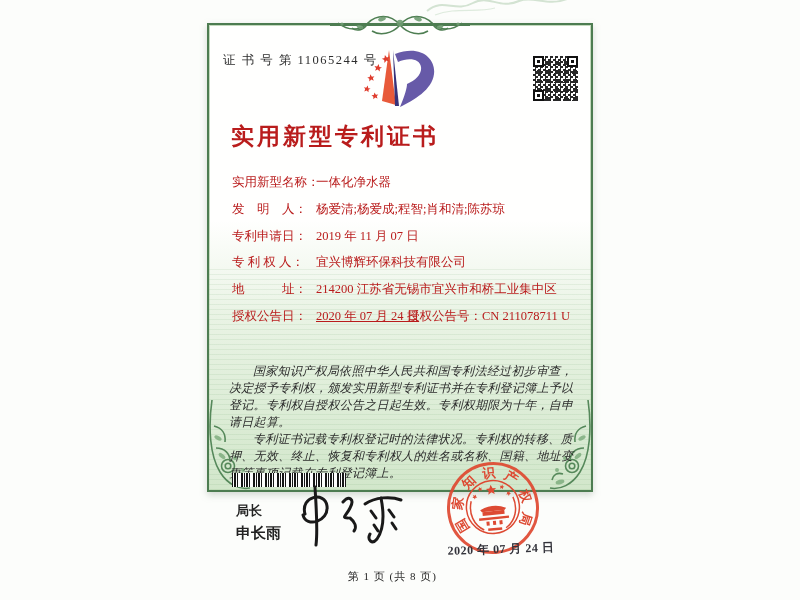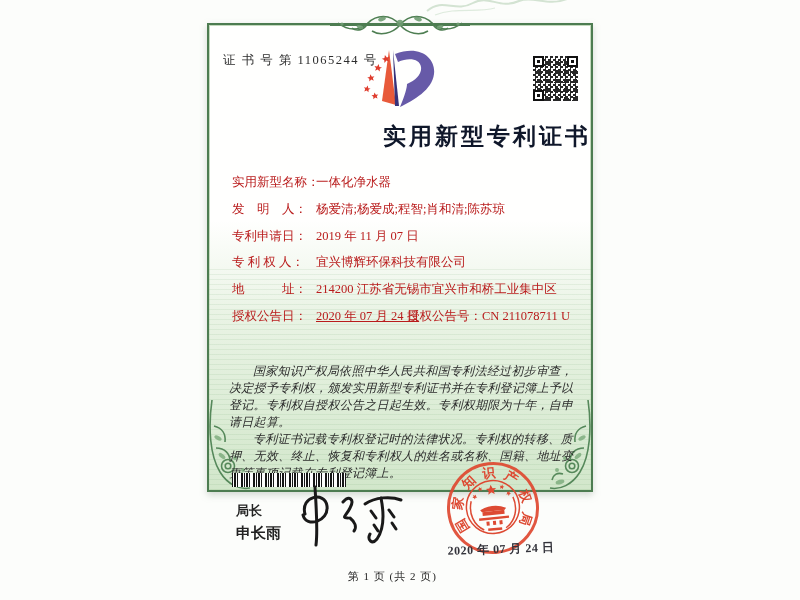--- a/index.html
+++ b/index.html
@@ -37,22 +37,22 @@
   .logo{left:153px;top:23px;width:74px;height:64px;z-index:3;}
   .qr{left:322px;top:29px;width:49px;height:49px;z-index:3;background:#fff;}
   .qr-noise{position:absolute;left:2px;top:2px;right:2px;bottom:2px;opacity:.92;
     background-image:
       repeating-conic-gradient(#161616 0% 25%, rgba(0,0,0,0) 0% 50%),
       repeating-conic-gradient(rgba(0,0,0,0) 0% 30%, #161616 0% 55%, rgba(0,0,0,0) 0% 100%);
     background-size:5px 5px, 9px 9px;}
   .finder{position:absolute;width:11px;height:11px;border:2px solid #111;background:#fff;box-sizing:border-box;}
   .finder i{position:absolute;left:2px;top:2px;width:3px;height:3px;background:#111;display:block;}
   .finder.tl{left:2px;top:2px;} .finder.tr{right:2px;top:2px;} .finder.bl{left:2px;bottom:2px;}
-  .title{left:0;top:96px;width:100%;text-align:right;z-index:3;
-    font-size:23px;font-weight:bold;letter-spacing:3px;color:#0f172a;}
+  .title{left:0;top:96px;width:100%;text-align:left;z-index:3;
+    font-size:23px;font-weight:bold;letter-spacing:3px;color:#b91c1c;padding-left:22px;}
   
   .rows{left:23px;top:149px;width:348px;z-index:3;font-size:12.5px;color:#b91c1c;}
   .row{height:26.8px;white-space:nowrap;}
   .row .lab{display:inline-block;width:84px;}
   .grant-pair1{display:inline-block;width:175px;text-decoration:underline;}
   
   .paras{left:20px;top:338px;width:348px;z-index:3;
     font-size:12px;line-height:17px;font-style:italic;color:#2b2b2b;letter-spacing:.3px;}
   .paras p{margin:0;text-indent:2em;}
   
@@ -254,14 +254,14 @@
         <path d="M17,32 q13,-6 26,0 l-1.5,2 h-23 z"></path>
         <rect x="22" y="44" width="3" height="4"></rect>
         <rect x="28.5" y="44" width="3" height="4"></rect>
         <rect x="35" y="44" width="3" height="4"></rect>
         <path d="M23,51 h14 v2.5 h-14 z"></path>
       </g>
     </svg>
   </div>
   <div class="layer seal-date">2020 年 07 月 24 日</div>
 
-  <div class="layer pageinfo">第 1 页 (共 2 页)</div>
+  <div class="layer pageinfo">第 1 页 (共 8 页)</div>
 </div>
 
 </body></html>

